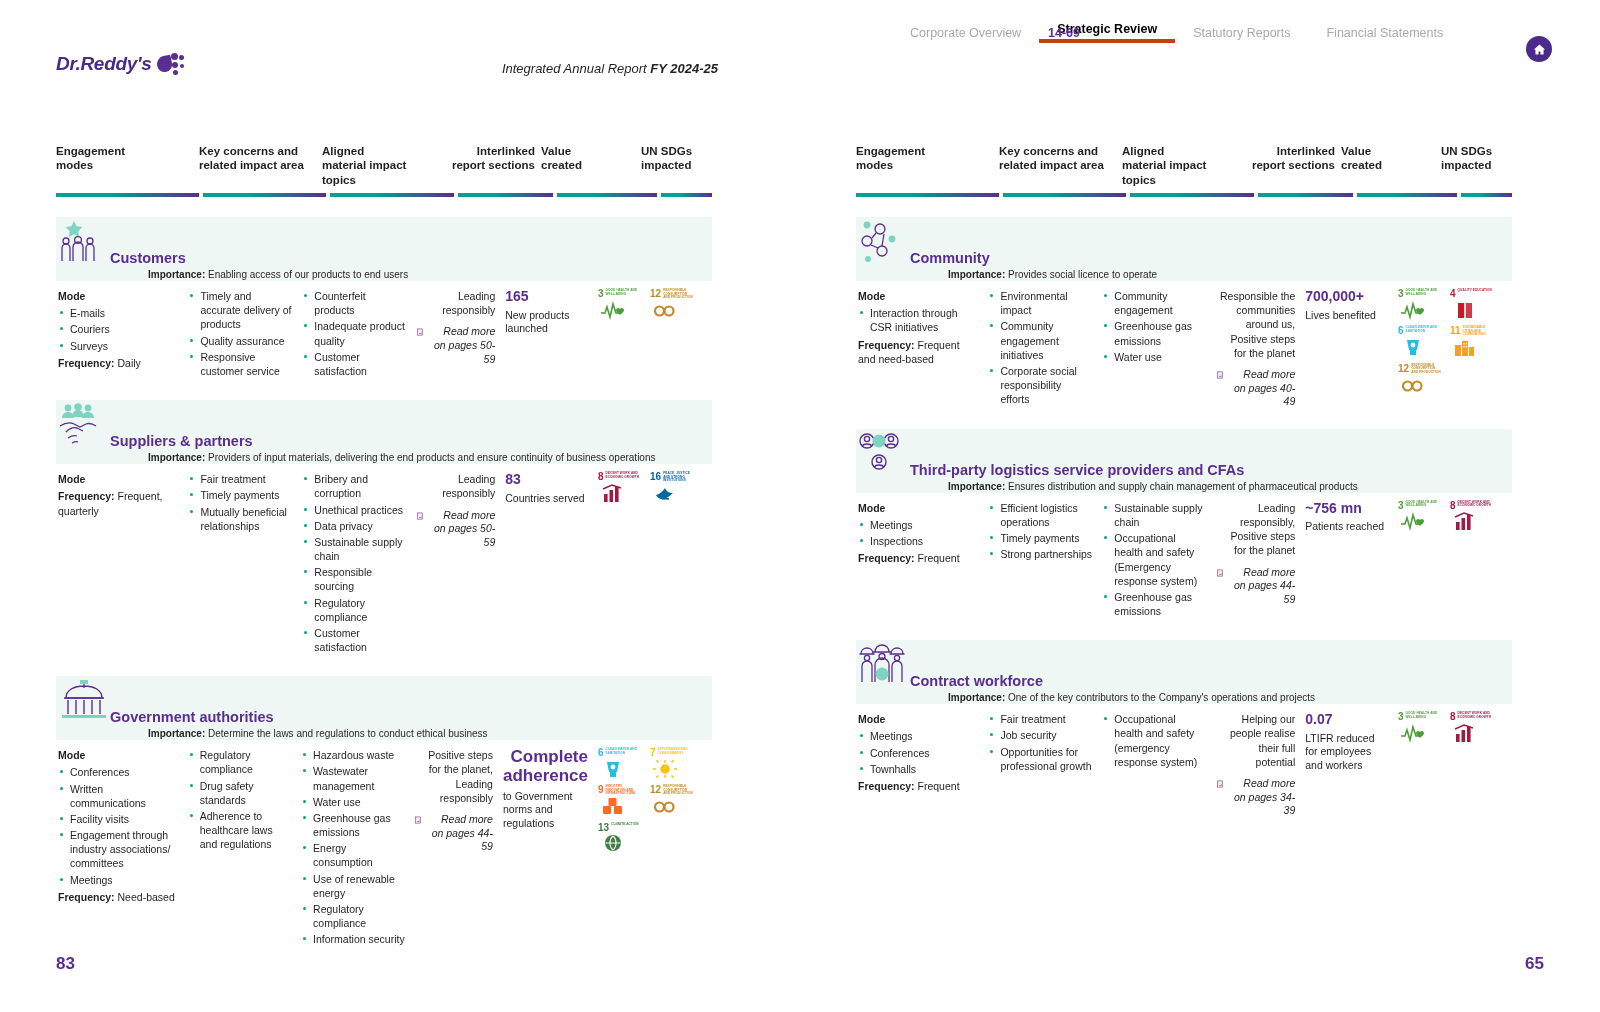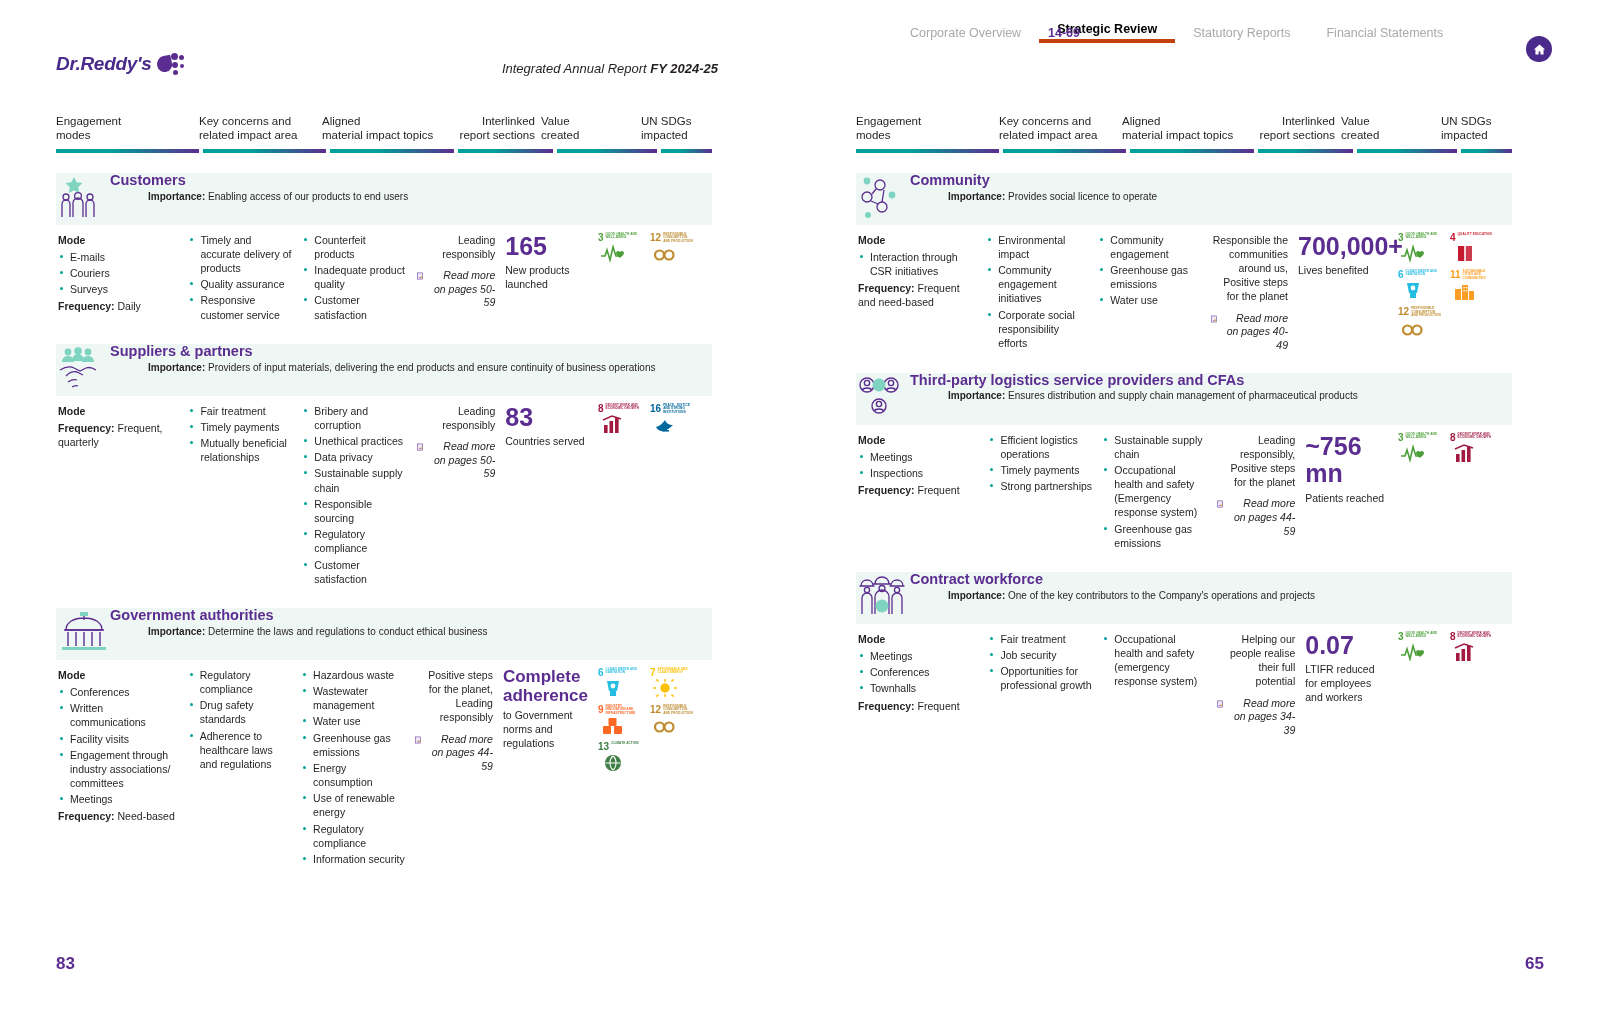--- a/index.html
+++ b/index.html
@@ -39,32 +39,32 @@
     position:absolute; left:248px; top:26px; font-size:12.5px; font-weight:bold; color:#5b2d90;
   }
   .home-btn {
     position:absolute; right:48px; top:36px; width:26px; height:26px; border-radius:50%;
     background:#4a2a8a; display:flex; align-items:center; justify-content:center;
   }
 
   
   .colhead { display:flex; padding: 38px 88px 0 56px; }
   .page.right .colhead { padding: 38px 88px 0 56px; }
-  .ch { font-size:11.5px; font-weight:normal; line-height:1.25; padding-right:6px; }
+  .ch { font-size:11.5px; font-weight:bold; line-height:1.25; padding-right:6px;margin-top:30px; }
   .ch span { display:block; }
   .rule { display:flex; gap:4px; padding: 6px 88px 0 56px; }
   .rule .seg { height:4px; background: linear-gradient(to right,#00a19a 0%, #00a19a 38%, #5b2d90 100%); }
 
   
   .c1{width:143px;} .c2{width:123px;} .c3{width:124px;} .c4{width:95px;text-align:right;} .c5{width:100px;} .c6{flex:1;}
 
   
   .section { padding: 0 88px 0 56px; margin-top: 20px; }
   .sec-band {
-    background:#eff7f4; height:52px; display:flex; align-items:flex-start;
+    background:#eff7f4; height:64px; display:flex; align-items:flex-end;
     padding-left: 54px; position:relative;
   }
   .sec-ico { position:absolute; left:2px; top:2px; width:52px; height:44px; }
   .sec-title { font-size:14.5px; font-weight:bold; color:#5b2d90; line-height:1.1; }
   .sec-imp { font-size:10px; color:#231f20; margin-top:2px; line-height:1.2;margin-left:38px;}
   .sec-imp b { font-weight:bold; }
 
   .sec-body { display:flex; padding-top: 8px; }
   .col { padding-right: 10px; font-size:10.5px; line-height:1.35; }
   .col.c1 { padding-left:2px; }
@@ -73,22 +73,22 @@
   li { position:relative; padding-left:12px; margin-bottom:2px; }
   li:before {
     content:""; position:absolute; left:2px; top:5px; width:3px; height:3px;
     background:#00a19a; border-radius:50%;
   }
   .freq { margin-top:3px; }
   .freq b { font-weight:bold; }
 
   .readmore { display:flex; gap:5px; margin-top:8px; align-items:flex-start; }
   .readmore .txt { font-style:italic; font-size:10.5px; line-height:1.3; }
-  .bignum { font-size:25px; font-weight:bold; color:#5b2d90; line-height:1.1; }
-  .bignum.small { font-size:17px; }
+  .bignum { font-size:14px; font-weight:bold; color:#5b2d90; line-height:1.1; }
+  .bignum.small { font-size:17px;text-align:right; }
   .numlabel { font-size:10.5px; margin-top:4px; line-height:1.3; }
 
   .sdg-wrap { display:flex; flex-wrap:wrap; gap:6px 8px; width:104px; }
   .sdg { width:44px; }
   .sdg-top { display:flex; align-items:flex-start; gap:2px; }
   .sdg-num { font-size:10px; font-weight:bold; line-height:1; }
   .sdg-lbl { font-size:3.1px; font-weight:bold; line-height:1.15; letter-spacing:.1px; text-transform:uppercase;}
   .sdg-art { height:21px; display:flex; align-items:center; justify-content:flex-start; padding-left:2px;}
 
   .pagenum { position:absolute; bottom:38px; font-size:17px; font-weight:bold; color:#5b2d90; }

